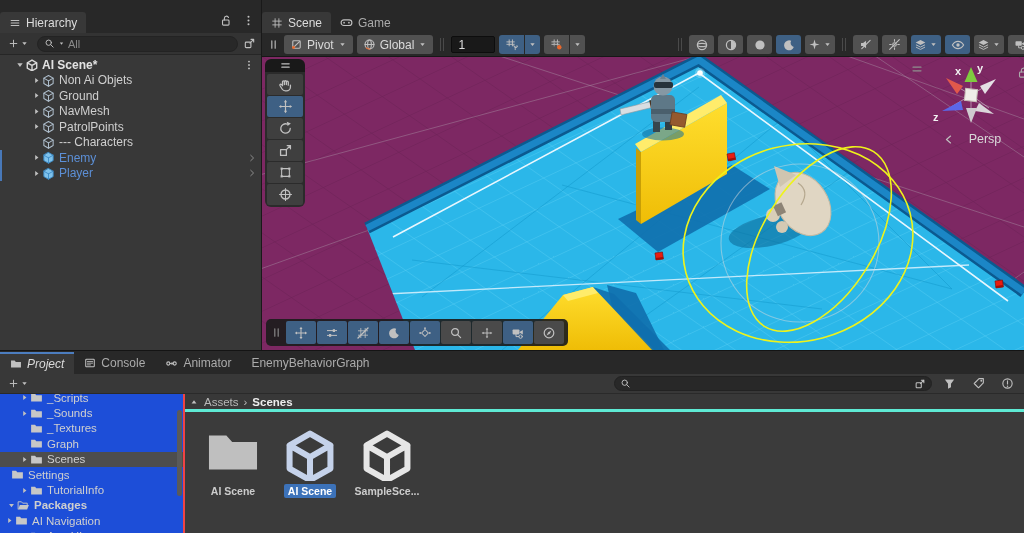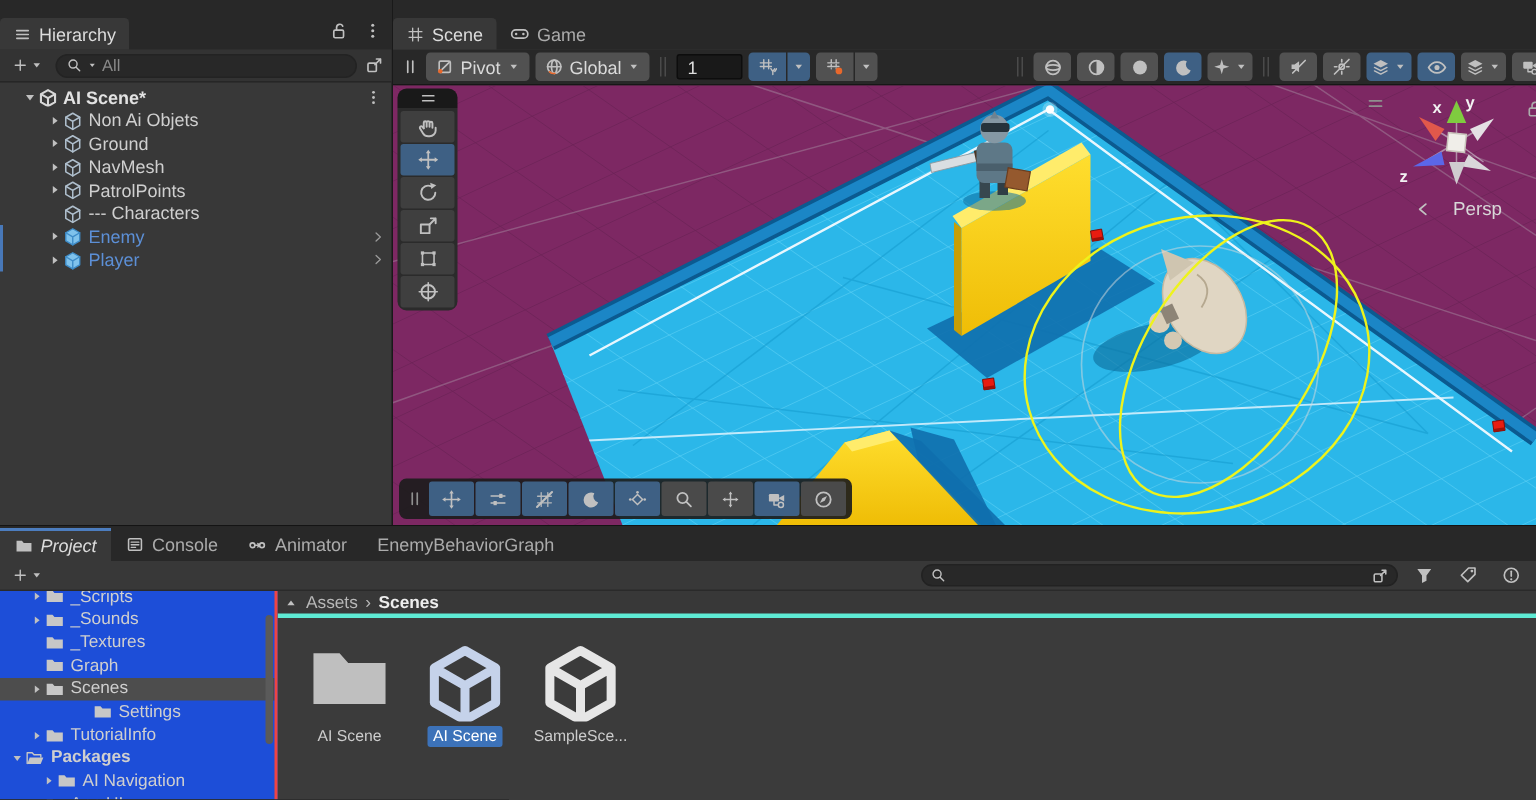--- a/index.html
+++ b/index.html
@@ -82,21 +82,21 @@
   .ptree-inner{margin-top:-4px;}
   .prow{height:15.4px;display:flex;align-items:center;font-size:11.5px;color:#CFCFCF;}
   .prow.sel{background:#4D4D4D;}
   .prow .car{width:11px;display:flex;justify-content:center;}
   .prow .oicn{margin-right:4px;}
   .prow.root .lbl{font-weight:bold;}
   .vscroll{position:absolute;right:1px;top:16px;width:5px;height:86px;background:#5A5A5A;border-radius:2.5px;}
   .ppane{flex:1;display:flex;flex-direction:column;background:#3B3B3B;}
   .breadcrumb{height:18px;background:#383838;border-bottom:3px solid #5eead4;display:flex;align-items:center;padding:0 4px;gap:5px;font-size:11.5px;color:#B8B8B8;}
   .breadcrumb .cur{color:#EDEDED;font-weight:bold;}
-  .agrid{flex:1;display:flex;gap:13px;padding:13px 0 0 16px;align-items:flex-start;}
+  .agrid{flex:1;display:flex;gap:13px;padding:13px 0 0 16px;align-items:flex-start;font-weight:bold;}
   .atile{width:64px;display:flex;flex-direction:column;align-items:center;gap:3px;}
   .atile .bigicn{height:56px;display:flex;align-items:flex-end;justify-content:center;}
   .alabel{font-size:10.5px;color:#CCCCCC;padding:1px 4px;border-radius:2px;white-space:nowrap;}
   .alabel.sel{background:#3C72B9;color:#FFFFFF;}
 </style>
 </head>
 <body>
 
 <div id="app">
 
@@ -1115,21 +1115,21 @@
               </span>
               <span class="oicn icon" style="color:#C7C7C7">
                 <svg viewBox="0 0 14 14" width="13" height="13">
                   <g fill="none" stroke="currentColor" stroke-width="1.2" stroke-linecap="round" stroke-linejoin="round">
                     <path d="M1.2 3h4.2l1.4 1.6h6v6.6H1.2z" fill="currentColor" stroke="none"></path>
                   </g>
                 </svg>
               </span>
               <span class="lbl">Scenes</span>
             </div>
-            <div class="prow" style="padding-left: 19px; margin-left: 32px;">
+            <div class="prow" style="">
               <span class="car icon"></span>
               <span class="oicn icon" style="color:#C7C7C7">
                 <svg viewBox="0 0 14 14" width="13" height="13">
                   <g fill="none" stroke="currentColor" stroke-width="1.2" stroke-linecap="round" stroke-linejoin="round">
                     <path d="M1.2 3h4.2l1.4 1.6h6v6.6H1.2z" fill="currentColor" stroke="none"></path>
                   </g>
                 </svg>
               </span>
               <span class="lbl">Settings</span>
             </div>
@@ -1161,21 +1161,21 @@
               <span class="oicn icon" style="color:#C7C7C7">
                 <svg viewBox="0 0 14 14" width="13" height="13">
                   <g fill="none" stroke="currentColor" stroke-width="1.2" stroke-linecap="round" stroke-linejoin="round">
                     <path d="M1.2 10.8V3h3.6l1.3 1.5h4.9v1.6" stroke-width="1"></path>
                     <path d="M3 6.4h9.8l-1.9 4.8H1.2z" fill="currentColor" stroke="none"></path>
                   </g>
                 </svg>
               </span>
               <span class="lbl">Packages</span>
             </div>
-            <div class="prow" style="padding-left: 27px;">
+            <div class="prow" style="padding-left: 4px;">
               <span class="car icon">
                 <svg viewBox="0 0 14 14" width="9" height="9">
                   <g fill="none" stroke="currentColor" stroke-width="1.2" stroke-linecap="round" stroke-linejoin="round">
                     <path d="M5 3.2L10 7l-5 3.8z" fill="currentColor" stroke="none"></path>
                   </g>
                 </svg>
               </span>
               <span class="oicn icon" style="color:#C7C7C7">
                 <svg viewBox="0 0 14 14" width="13" height="13">
                   <g fill="none" stroke="currentColor" stroke-width="1.2" stroke-linecap="round" stroke-linejoin="round">

